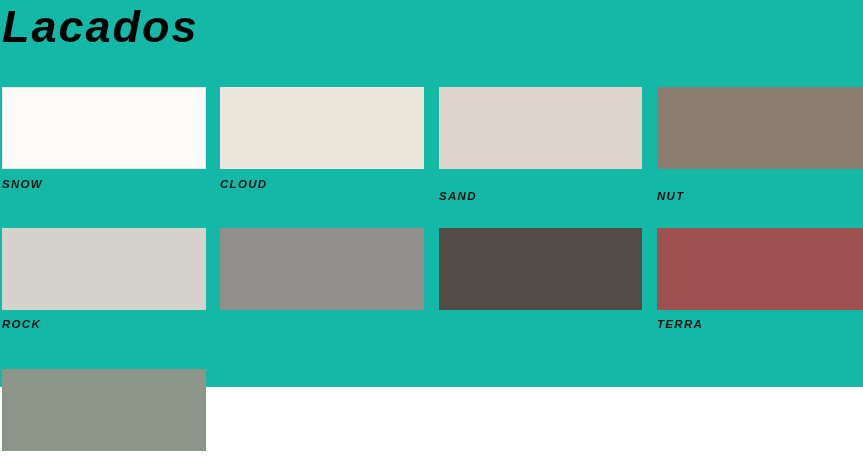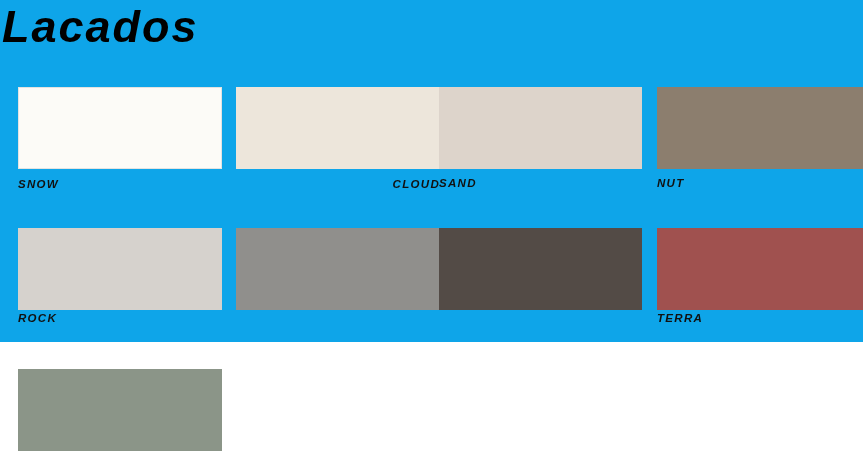--- a/index.html
+++ b/index.html
@@ -11,22 +11,22 @@
     width: 863px;
     height: 457px;
     overflow: hidden;
     font-family: "Liberation Sans", sans-serif;
     position: relative;
   }
 
   #page {
     position: relative;
     width: 863px;
-    height: 342px;
-    background: #0ea5e9;
+    height: 387px;
+    background: #14b8a6;
   }
 
   
   .palette-title {
     position: absolute;
     left: 2px;
     top: -2px;
     font-size: 45px;
     font-weight: bold;
     font-style: italic;
@@ -48,22 +48,22 @@
     position: relative;
     height: 141px;
   }
 
   .swatch-cell {
     position: absolute;
     top: 0;
     width: 204px;
   }
 
-  .swatch-cell.col-0 { left: 18px; }
-  .swatch-cell.col-1 { left: 236px; width: 204px; text-align: right; }
+  .swatch-cell.col-0 { left: 2px; }
+  .swatch-cell.col-1 { left: 220px; width: 204px; }
   .swatch-cell.col-2 { left: 439px; width: 203px; }
   .swatch-cell.col-3 { left: 657px; width: 210px; }
 
   .swatch-chip {
     width: 100%;
     height: 82px;
     box-sizing: border-box;
   }
 
   .swatch-chip.bordered {
@@ -75,23 +75,23 @@
     font-size: 11.5px;
     font-weight: bold;
     font-style: italic;
     letter-spacing: 1.3px;
     color: #111111;
     line-height: 13px;
     white-space: nowrap;
   }
 
   
-  .swatch-row.row-1 .swatch-label { margin-top: 2px; }
+  .swatch-row.row-1 .swatch-label { margin-top: 8px; }
 
-  .swatch-cell.shift-up .swatch-label { margin-top: 8px; }
+  .swatch-cell.shift-up .swatch-label { margin-top: 21px; }
 </style>
 </head>
 <body>
 
 <div id="page">
 
   <div class="palette-title">Lacados</div>
 
   <div class="swatch-grid">
 

